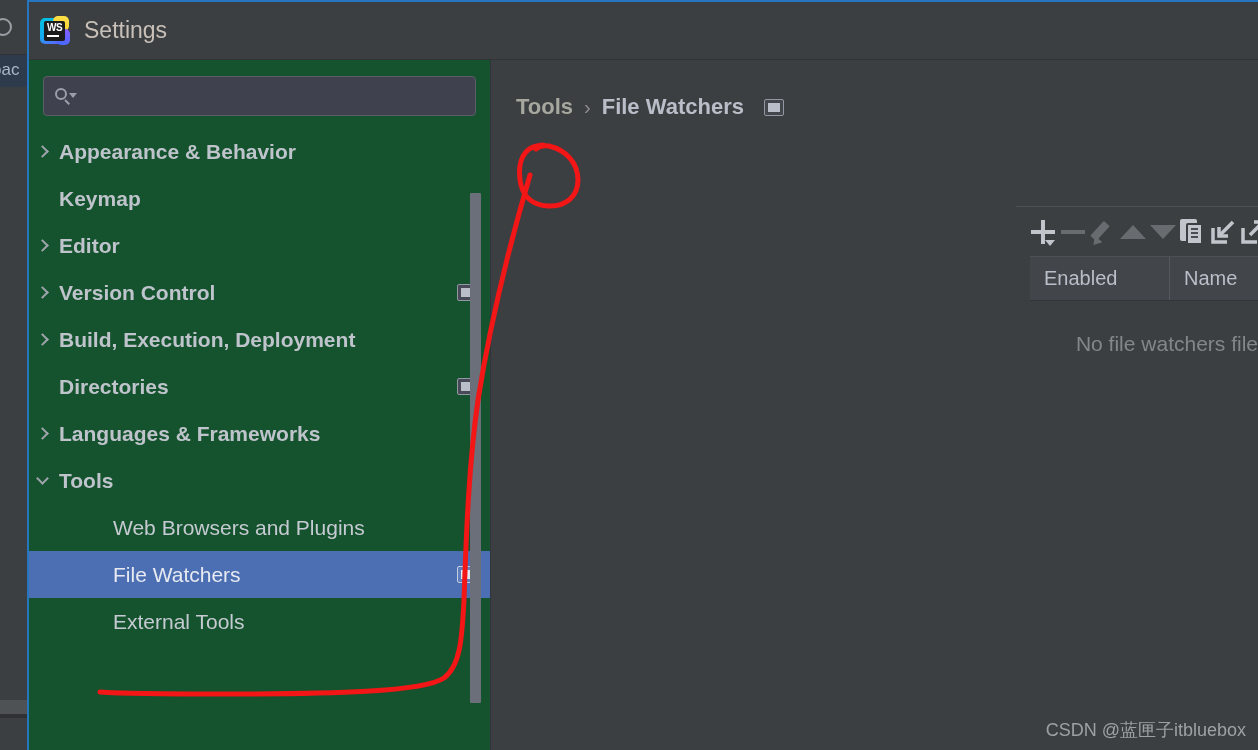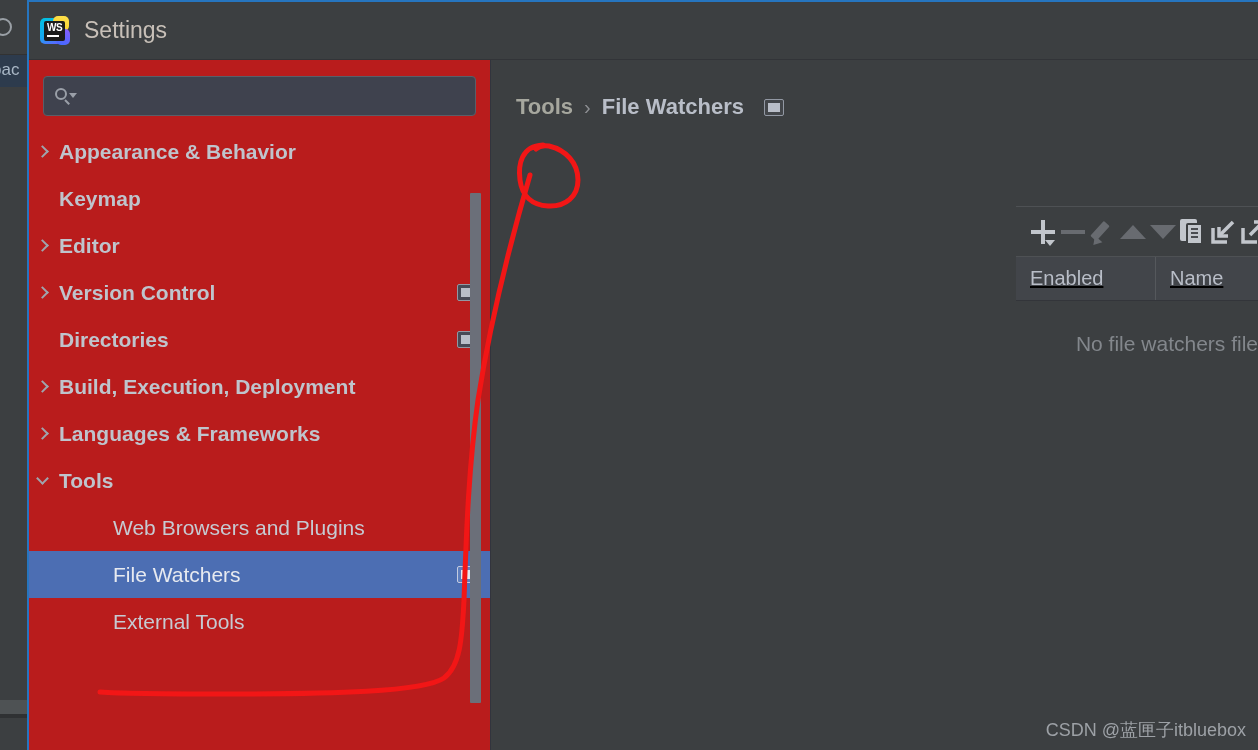--- a/index.html
+++ b/index.html
@@ -61,21 +61,21 @@
     display: flex; align-items: flex-start; justify-content: center; padding-top: 1px;
   }
   #app-logo .underline { position: absolute; left: 7px; top: 19px; width: 12px; height: 2px; background: #fff; }
   #window-title { margin-left: 14px; font-size: 23px; color: #C8C0B8; }
 
   
   #dialog-body { flex: 1; display: flex; min-height: 0; }
 
   
   #left-pane {
-    width: 462px; flex: 0 0 462px; background: #b91c1c;
+    width: 462px; flex: 0 0 462px; background: #14532d;
     border-right: 1px solid #32343D;
     position: relative; display: flex; flex-direction: column;
   }
   #search-wrap { padding: 16px 14px 8px 14px; }
   #search-box {
     height: 40px; border: 1px solid #5A5E68; border-radius: 4px;
     background: #3F424E; display: flex; align-items: center; padding: 0 10px;
   }
   .magnifier { position: relative; width: 22px; height: 16px; flex: 0 0 22px; }
   .magnifier .lens {
@@ -205,23 +205,23 @@
     position: absolute; left: 6px; top: 4px; width: 17px; height: 22px;
     background: #C2C6CC; border: 2px solid #3C3F41; border-radius: 2px;
   }
   .ic-copy .front::after {
     content: ""; position: absolute; left: 3px; top: 3px; right: 3px; height: 2px;
     background: #4A4D51; box-shadow: 0 4px 0 #4A4D51, 0 8px 0 #4A4D51;
   }
 
   
   #table-header {
-    position: absolute; left: 525px; top: 196px; right: 0; height: 45px;
+    position: absolute; left: 539px; top: 196px; right: 0; height: 45px;
     background: #42454A; border-top: 1px solid #4E5154; border-bottom: 1px solid #33353A;
-    display: flex; align-items: center; text-decoration: underline;
+    display: flex; align-items: center;
   }
   .th {
     font-size: 20px; color: #B9BEC8; height: 100%;
     display: flex; align-items: center; padding-left: 14px;
   }
   .th.enabled-col { width: 140px; flex: 0 0 140px; border-right: 1px solid #55585C; }
   #table-body {
     position: absolute; left: 525px; top: 241px; right: 0; bottom: 0;
     background: #3C3F41;
   }
@@ -299,29 +299,29 @@
             <span class="tree-label">Editor</span>
           </div>
           <div class="tree-row indent-0 bold">
             <span class="tw">
               <span class="chev right"></span>
             </span>
             <span class="tree-label">Version Control</span>
             <span class="scope-icon"></span>
           </div>
           <div class="tree-row indent-0 bold">
+            <span class="tw">
+              <span class="chev right"></span>
+            </span>
+            <span class="tree-label">Build, Execution, Deployment</span>
+          </div>
+          <div class="tree-row indent-0 bold">
             <span class="tw"></span>
             <span class="tree-label">Directories</span>
             <span class="scope-icon"></span>
-          </div>
-          <div class="tree-row indent-0 bold">
-            <span class="tw">
-              <span class="chev right"></span>
-            </span>
-            <span class="tree-label">Build, Execution, Deployment</span>
           </div>
           <div class="tree-row indent-0 bold">
             <span class="tw">
               <span class="chev right"></span>
             </span>
             <span class="tree-label">Languages &amp; Frameworks</span>
           </div>
           <div class="tree-row indent-0 bold">
             <span class="tw">
               <span class="chev down"></span>

